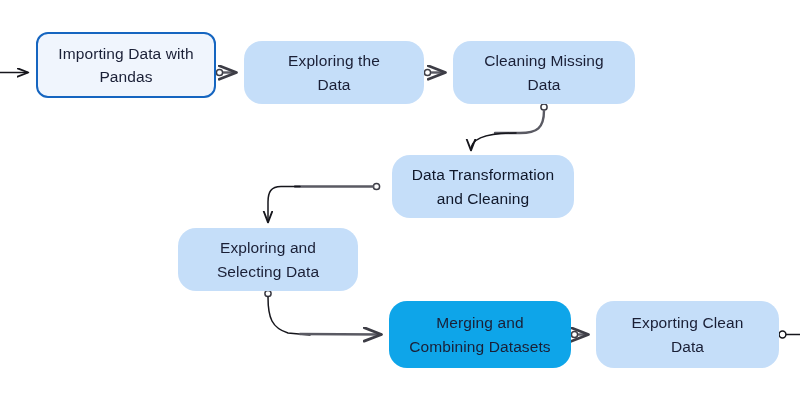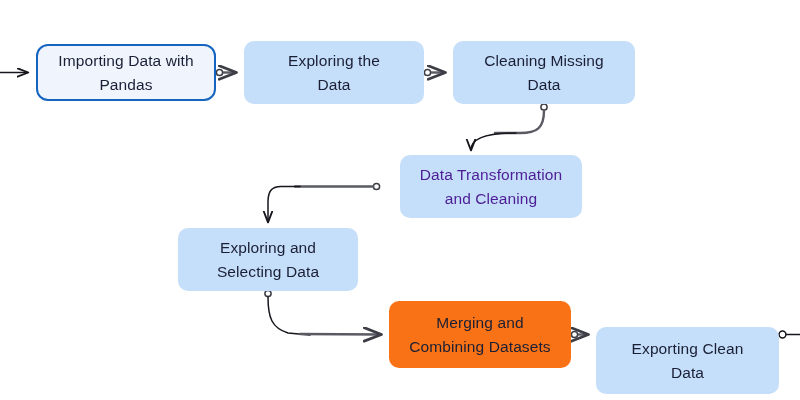--- a/index.html
+++ b/index.html
@@ -27,21 +27,21 @@
     height: 400px;
     pointer-events: none;
   }
   .node {
     position: absolute;
     box-sizing: border-box;
     display: flex;
     align-items: center;
     justify-content: center;
     text-align: center;
-    border-radius: 10px;
+    border-radius: 18px;
     background: #c5def9;
     color: #1a1f36;
     font-family: "Liberation Sans", sans-serif;
     font-size: 15.5px;
     line-height: 1.5;
     letter-spacing: 0.1px;
     padding: 4px 10px;
   }
   .node.selected {
     background: #f0f5fd;
@@ -104,48 +104,48 @@
       <circle cx="574.5" cy="334.5" r="3.1" fill="#ffffff" stroke="#3d3d46" stroke-width="1.5"></circle>
       <path d="M578,334.5 L588,334.5" fill="none" stroke="#5a5a63" stroke-width="2.4" marker-end="url(#arrowhead)"></path>
     </g>
 
     <g>
       <circle cx="782.5" cy="334.5" r="3.4" fill="#ffffff" stroke="#16161c" stroke-width="1.5"></circle>
       <path d="M786,334.5 L800,334.5" fill="none" stroke="#16161c" stroke-width="1.5"></path>
     </g>
   </svg>
 
-  <div class="node selected" style="left: 36px; top: 44px; width: 180px; height: 57px; color: rgb(26, 31, 54); background: rgb(240, 245, 253); border-color: rgb(21, 101, 192); align-items: center;">
+  <div class="node selected" style="left: 36px; top: 32px; width: 180px; height: 66px; color: rgb(26, 31, 54); background: rgb(240, 245, 253); border-color: rgb(21, 101, 192); align-items: center;">
     <span class="node-label">Importing Data with
 Pandas</span>
   </div>
 
   <div class="node" style="left: 244px; top: 41px; width: 180px; height: 63px; color: rgb(26, 31, 54); background: rgb(197, 222, 249);">
     <span class="node-label">Exploring the
 Data</span>
   </div>
 
   <div class="node" style="left: 453px; top: 41px; width: 182px; height: 63px; color: rgb(26, 31, 54); background: rgb(197, 222, 249);">
     <span class="node-label">Cleaning Missing
 Data</span>
   </div>
 
-  <div class="node" style="left: 400px; top: 155px; width: 182px; height: 63px; color: #4c1d95; background: rgb(197, 222, 249); align-items: center;">
+  <div class="node" style="left: 392px; top: 155px; width: 182px; height: 63px; color: #0f172a; background: rgb(197, 222, 249); align-items: center;">
     <span class="node-label">Data Transformation
 and Cleaning</span>
   </div>
 
   <div class="node" style="left: 178px; top: 228px; width: 180px; height: 63px; color: rgb(26, 31, 54); background: rgb(197, 222, 249);">
     <span class="node-label">Exploring and
 Selecting Data</span>
   </div>
 
-  <div class="node" style="left: 389px; top: 301px; width: 182px; height: 67px; color: rgb(26, 31, 54); background: #f97316;">
+  <div class="node" style="left: 389px; top: 301px; width: 182px; height: 67px; color: rgb(26, 31, 54); background: #0ea5e9;">
     <span class="node-label">Merging and
 Combining Datasets</span>
   </div>
 
-  <div class="node" style="left: 596px; top: 301px; width: 183px; height: 67px; color: rgb(26, 31, 54); background: rgb(197, 222, 249); margin-top: 26px;">
+  <div class="node" style="left: 596px; top: 301px; width: 183px; height: 67px; color: rgb(26, 31, 54); background: rgb(197, 222, 249);">
     <span class="node-label">Exporting Clean
 Data</span>
   </div>
 
 </div>
 
 </body></html>

